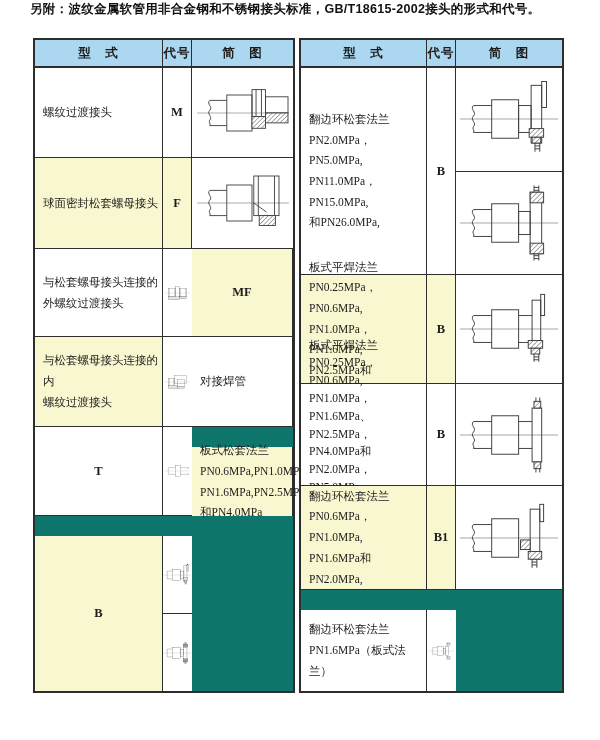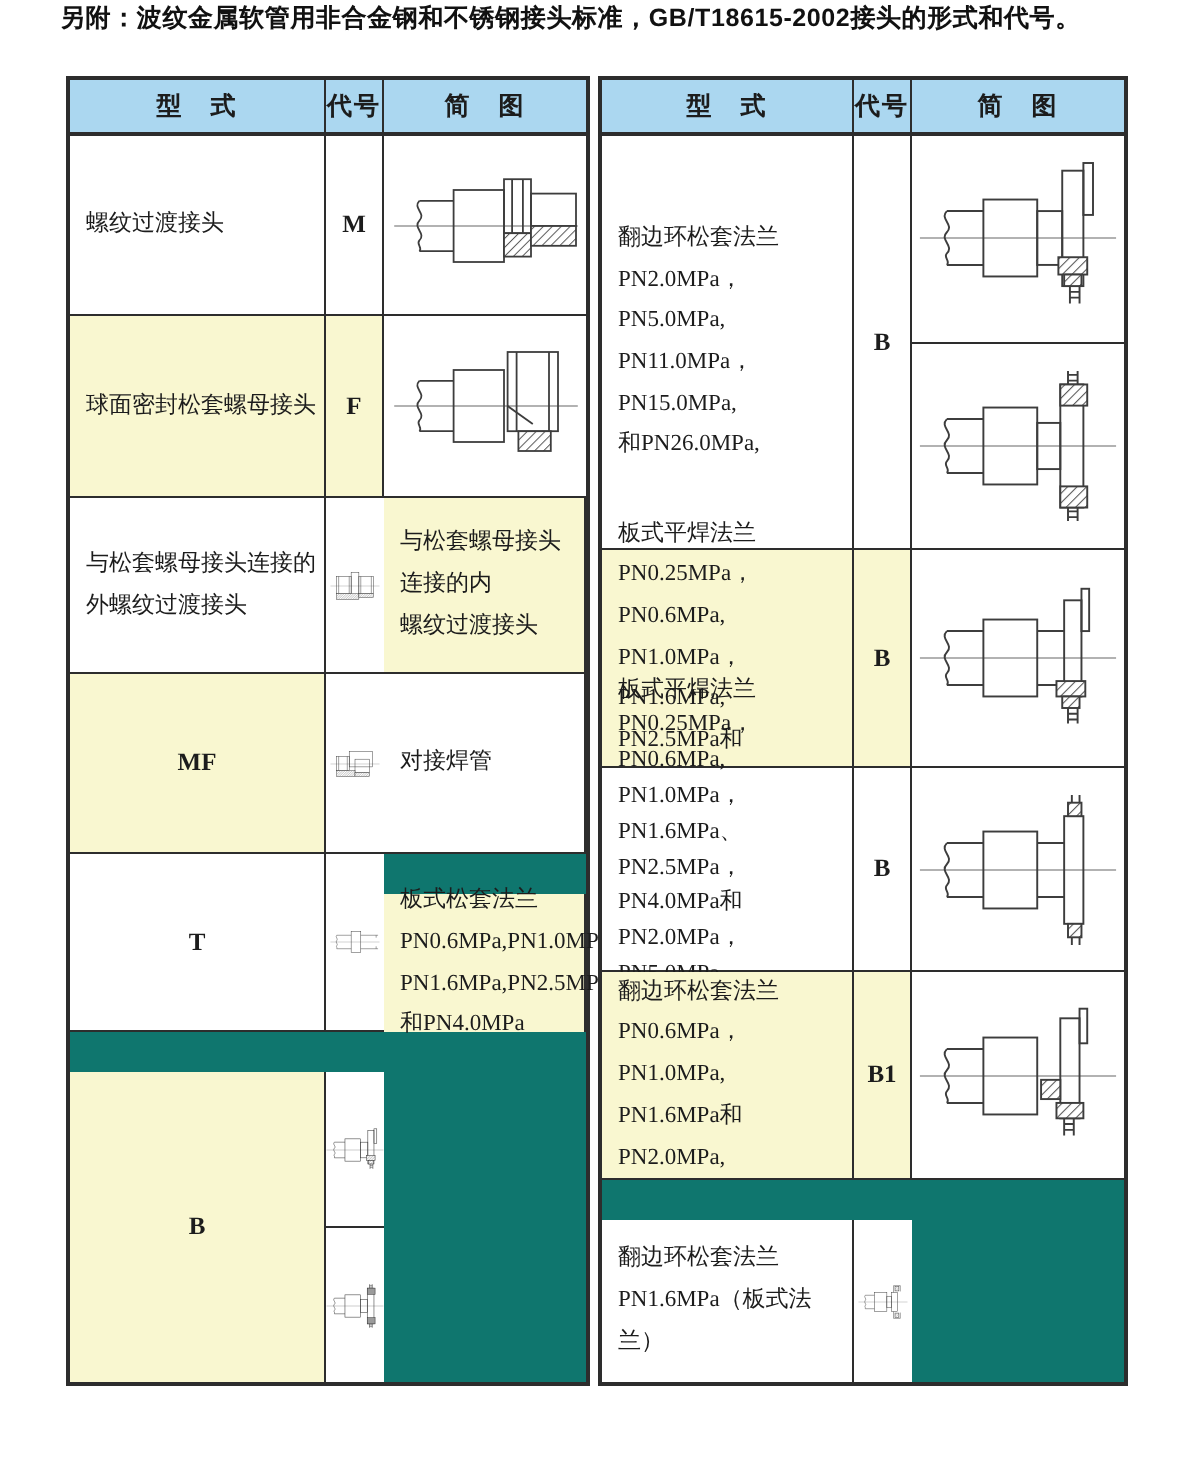--- a/index.html
+++ b/index.html
@@ -119,25 +119,25 @@
         <line x1="40" y1="20" x2="40" y2="56"></line>
       <rect x="44" y="12" width="16" height="52"></rect>
       <rect x="60" y="20" width="30" height="36"></rect>
       <line x1="64" y1="20" x2="64" y2="56"></line>
         <line x1="86" y1="20" x2="86" y2="56"></line>
       <rect class="fh" x="14" y="56" width="46" height="12"></rect>
       <rect class="fh" x="60" y="56" width="30" height="8"></rect>
     </svg>
   </div>
 
+  <div class="cell c-cell hl">MF</div>
   <div class="cell t-cell hl">
       <span class="txt">与松套螺母接头连接的内
 螺纹过渡接头</span>
     </div>
-  <div class="cell c-cell hl">MF</div>
   <div class="cell d-cell lastcol">
     <svg class="dg" width="96" height="72" viewBox="0 0 104 80">
       <line class="cl" x1="1" y1="40" x2="103" y2="40"></line>
       <rect x="14" y="24" width="26" height="30"></rect>
       <line x1="18" y1="24" x2="18" y2="54"></line>
         <line x1="36" y1="24" x2="36" y2="54"></line>
       <rect x="40" y="14" width="48" height="32"></rect>
       <rect x="52" y="30" width="30" height="28"></rect>
       <rect class="fh" x="14" y="54" width="38" height="12"></rect>
       <rect class="fh" x="52" y="58" width="30" height="8"></rect>

